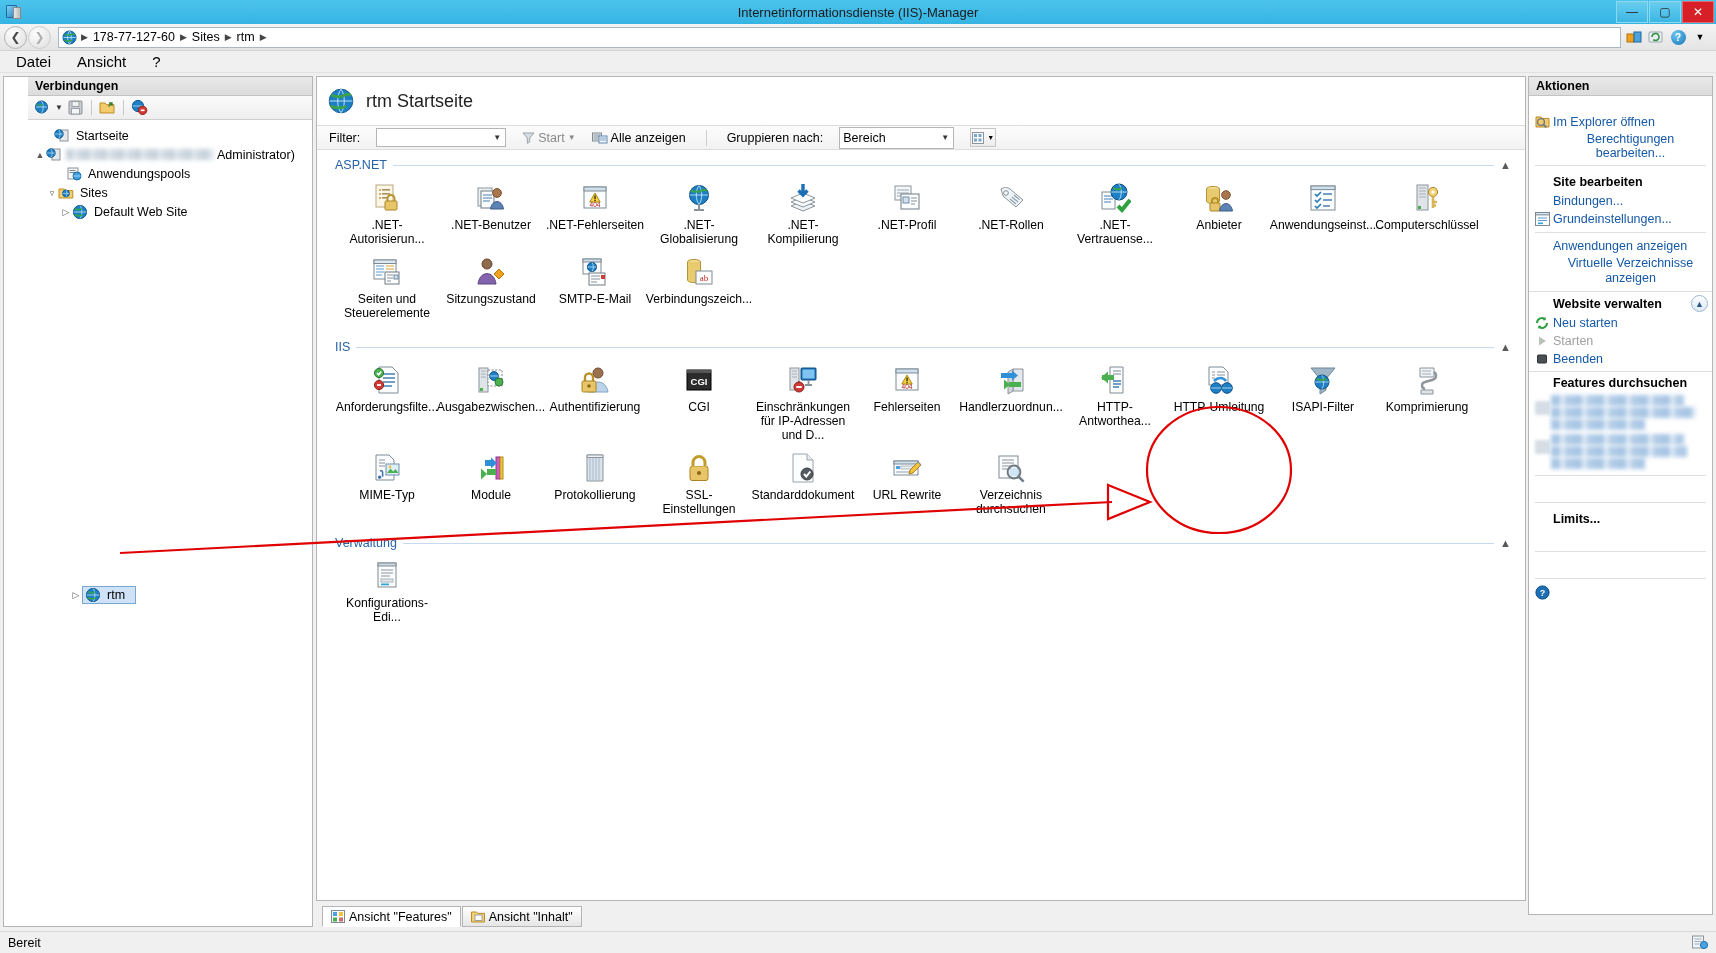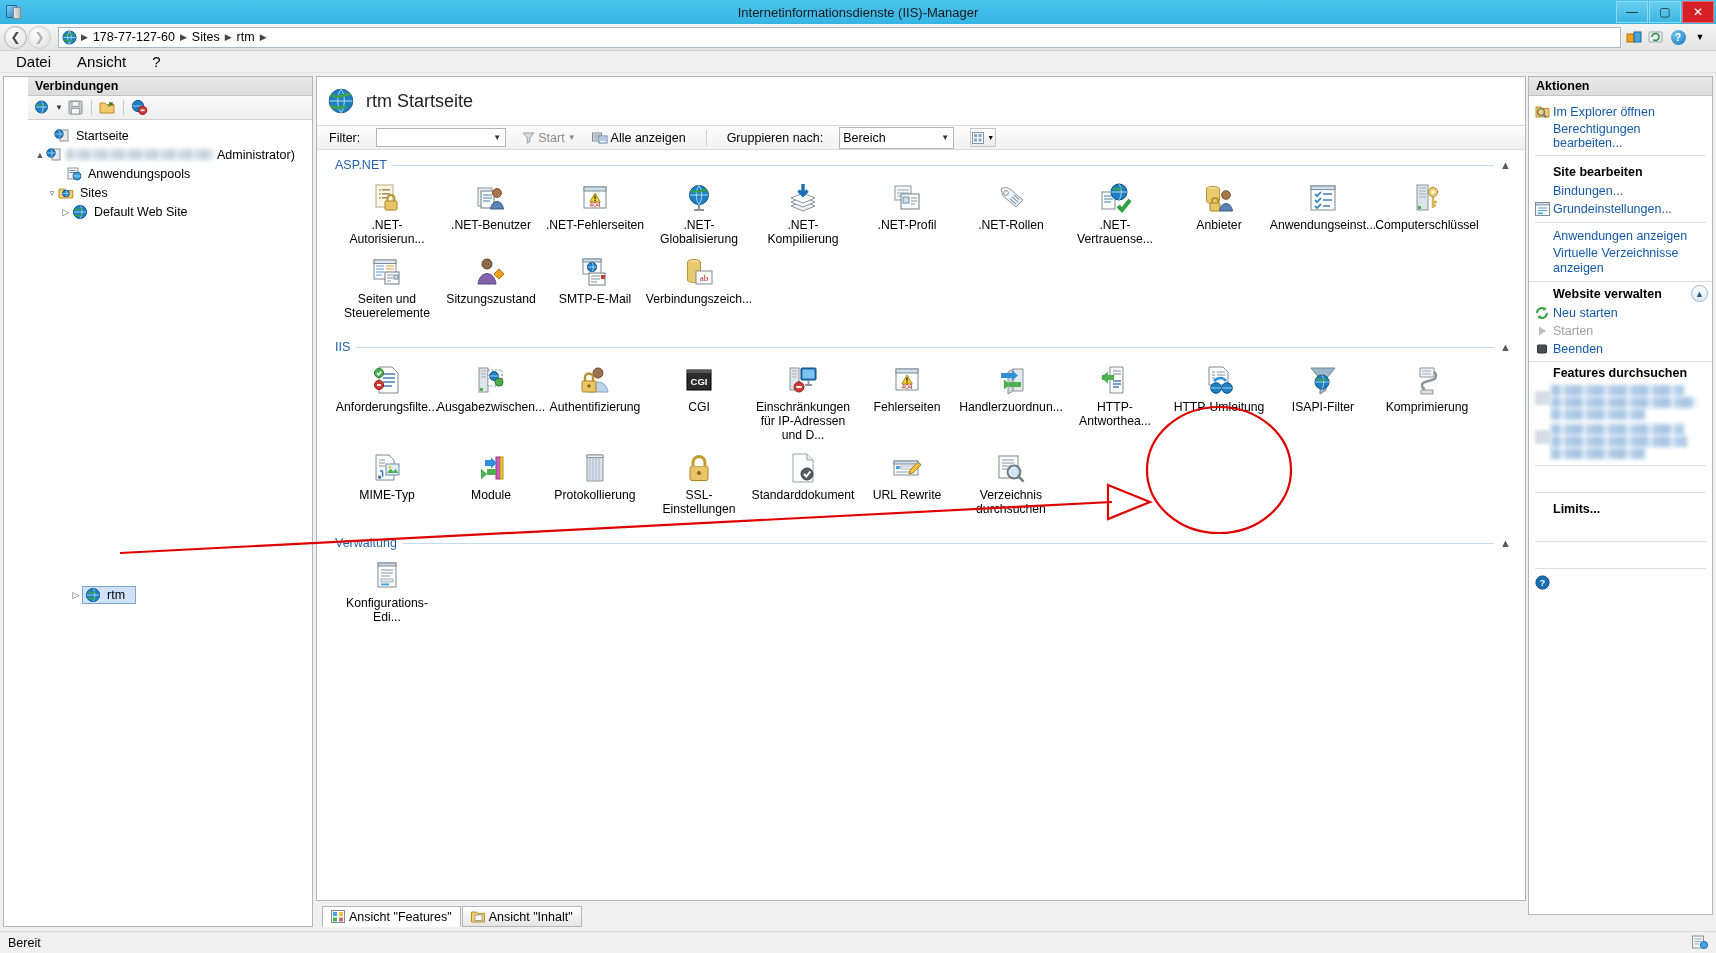--- a/index.html
+++ b/index.html
@@ -244,21 +244,21 @@
     margin: 2px 3px 16px 0;
     display: flex; flex-direction: column;
   }
   .act-head {
     height: 19px;
     background: linear-gradient(to bottom,#e9e9e9,#dcdcdc);
     border-bottom: 1px solid #c4c4c4;
     font-weight: bold; font-size: 12.5px;
     padding-left: 7px; display: flex; align-items: center;
   }
-  .act-list { padding: 7px 0; font-size: 12.5px; }
+  .act-list { padding: 17px 0; font-size: 12.5px; text-align: center; }
   .act-row { display: flex; align-items: center; min-height: 17px; padding: 1px 4px 1px 4px;}
   .act-row .ai { width: 18px; height: 16px; flex: none; display:flex;align-items:center;justify-content:center;}
   .act-row .al { color: #1559a8; padding-left: 2px; }
   .act-row.section { font-weight: bold; color: #000; padding-top: 4px; padding-bottom: 2px;}
   .act-row.section .al { color: #000; font-weight: bold;}
   .act-row.disabled .al { color: #a0a0a0; }
   .act-sep { height:1px; background:#dedede; margin: 4px 6px; }
   .collapse-btn {
     margin-left:auto; width:17px;height:17px;border-radius:50%;
     border:1px solid #9db6cf; background: linear-gradient(to bottom,#fdfefe,#dce9f5);

